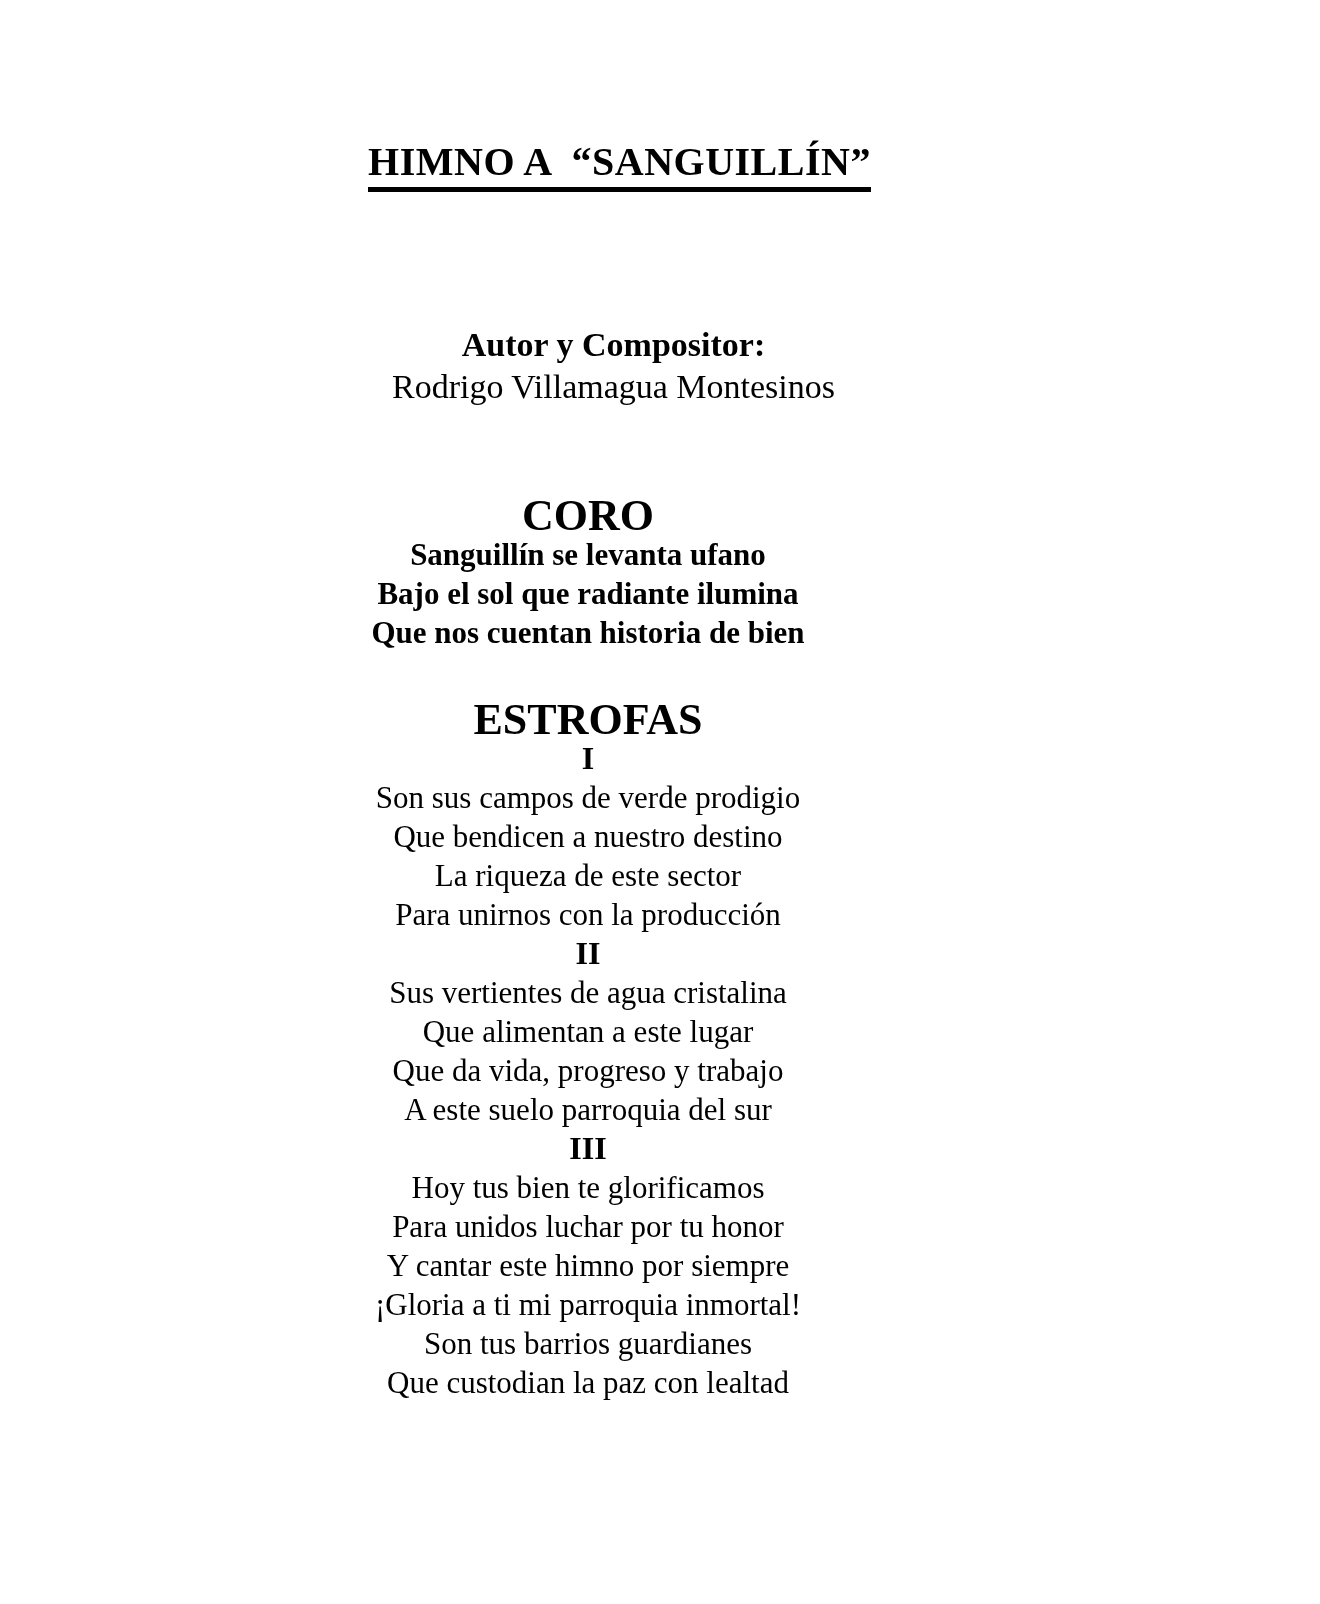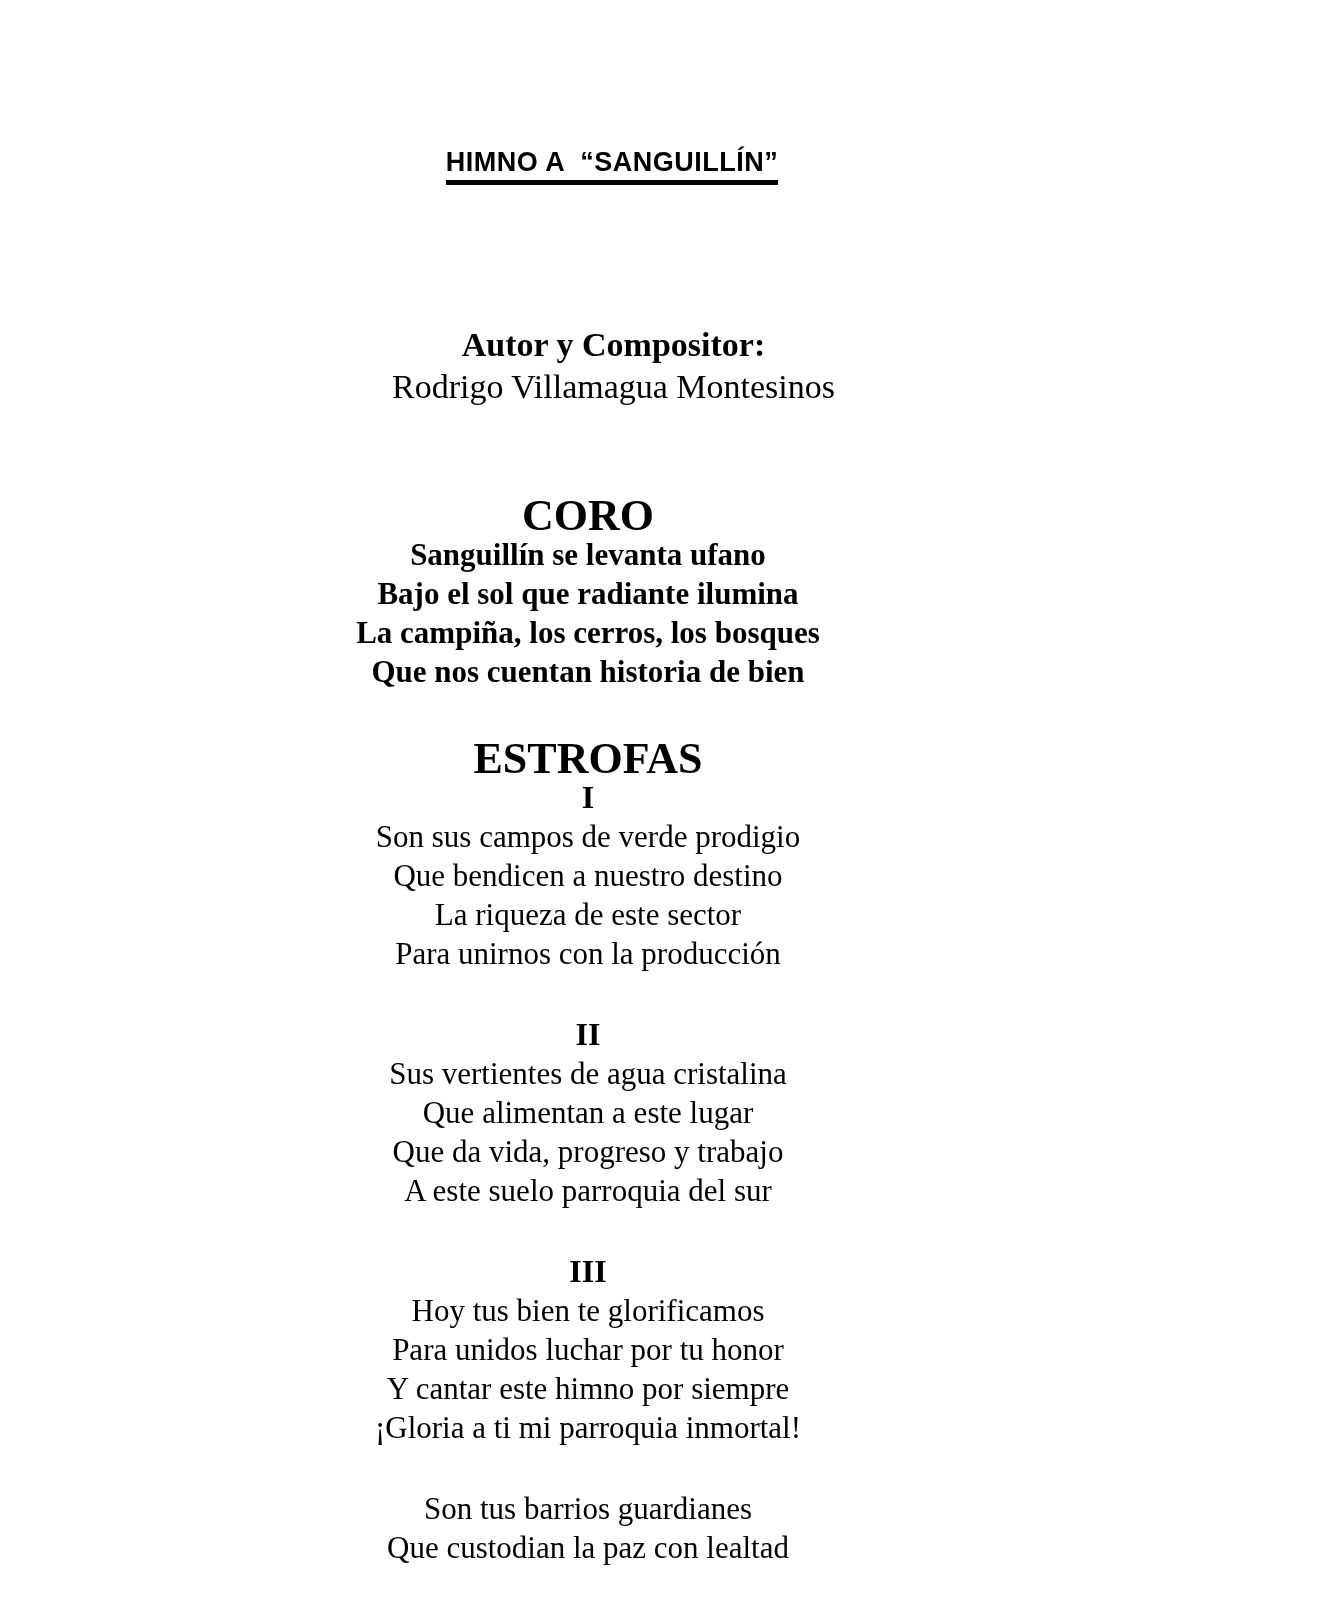--- a/index.html
+++ b/index.html
@@ -22,23 +22,23 @@
     padding-top: 90px;
   }
 
   
   .content {
     width: 1176px;
     text-align: center;
   }
 
   .doc-title {
-    font-family: Liberation Sans, sans-serif;
+    font-family: Liberation Serif, serif;
     font-weight: bold;
-    font-size: 27px;
+    font-size: 40px;
     line-height: 48px;
     letter-spacing: 0.5px;
     white-space: pre-wrap;
     margin-bottom: 48px;
   }
 
   .doc-title .underlined {
     border-bottom: 5px solid #000000;
     padding-bottom: 3px;
   }
@@ -68,42 +68,41 @@
   .coro .verse-line { font-weight: bold; }
 
   .estrofas { margin-top: 48px; }
 
   .stanza-numeral {
     font-weight: bold;
     font-size: 32px;
     line-height: 39px;
   }
 
-  .stanza + .stanza { margin-top: 42px; }
+  .stanza + .stanza { }
 </style>
 </head>
 <body>
 
 <div class="page">
   <div class="content">
 
     <h1 class="doc-title">
       <span class="underlined">HIMNO A  “SANGUILLÍN”</span>
     </h1>
 
     <p class="author-line">
       <span class="label">Autor y Compositor:</span>
       <span class="name">Rodrigo Villamagua Montesinos</span>
     </p>
 
     <div class="coro">
       <div class="section-heading">CORO</div>
       <div class="verse-line">Sanguillín se levanta ufano</div>
       <div class="verse-line">Bajo el sol que radiante ilumina</div>
-      <div class="verse-line">La campiña, los cerros, los bosques</div>
       <div class="verse-line">Que nos cuentan historia de bien</div>
     </div>
 
     <div class="estrofas">
       <div class="section-heading">ESTROFAS</div>
 
       <div class="stanza">
         <div class="stanza-numeral">I</div>
         <div class="verse-line">Son sus campos de verde prodigio</div>
         <div class="verse-line">Que bendicen a nuestro destino</div>

